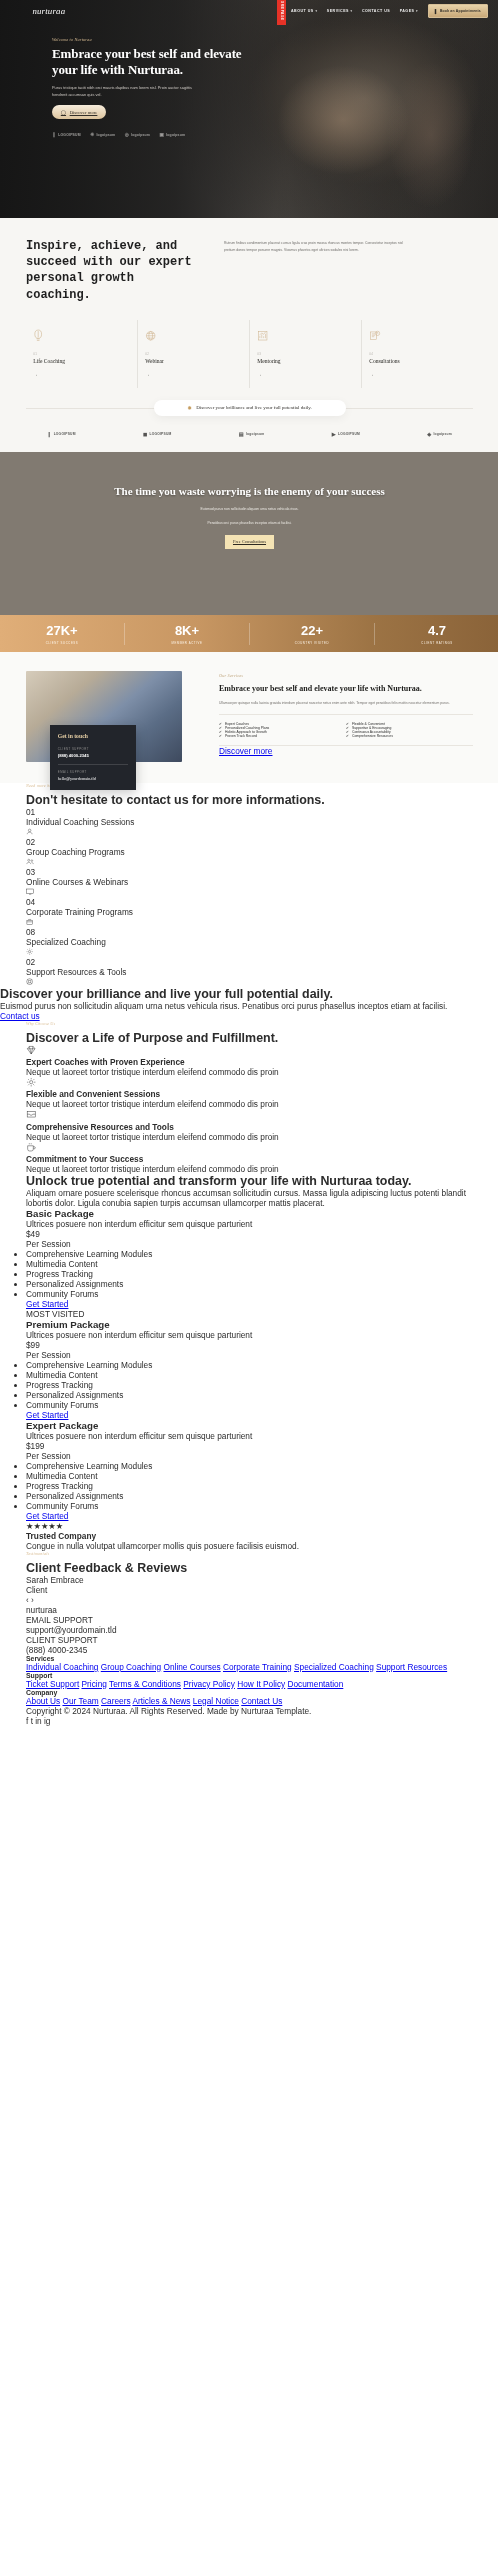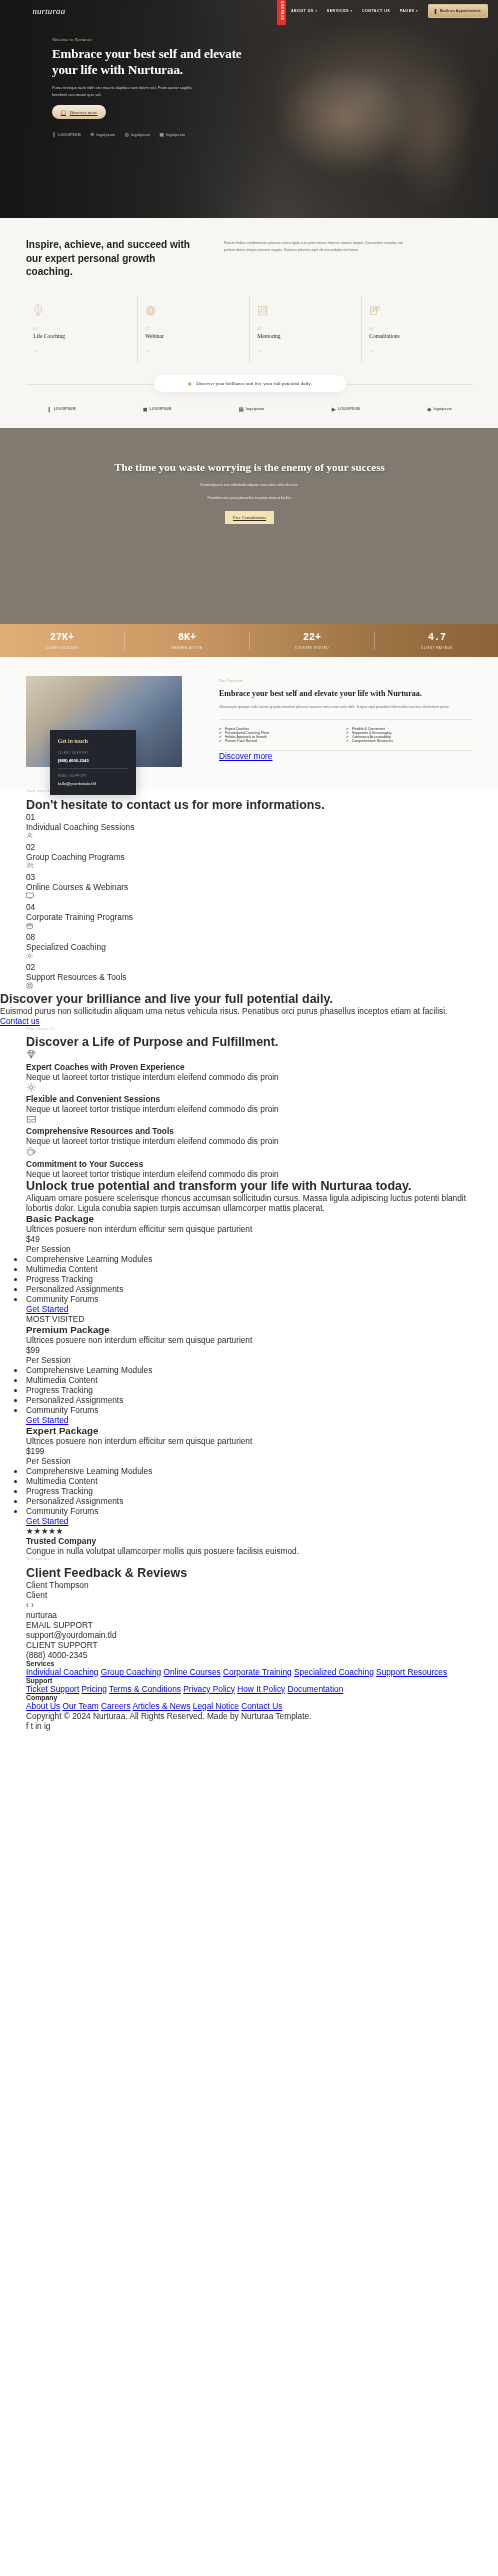--- a/index.html
+++ b/index.html
@@ -71,21 +71,21 @@
     position:relative;z-index:4;margin:13.5px 0 0 52px;display:flex;gap:9.4px;align-items:center;
     opacity:.62;
   }
   .hlogo{display:flex;align-items:center;gap:2.1px;color:#e8e6e3;font-size:3.4px;letter-spacing:0.2px;font-weight:700;}
   .hlogo .gl{font-size:4.7px;}
 
   
   .s-intro{background:#f7f6f3;padding:20px 0 12.5px;}
   .intro-top{display:flex;gap:26px;align-items:flex-start;}
   .intro-top h2{
-    font-family:Liberation Sans, sans-serif;font-size:10px;line-height:1.35;
+    font-family:Liberation Mono, monospace;font-size:12px;line-height:1.35;
     color:#1f1f1f;width:172px;
   }
   .intro-top p{font-size:3.4px;line-height:2.1;color:#6f6d6a;width:187px;padding-top:1.6px;}
   .svc4{display:flex;margin-top:17.7px;border-top:0;}
   .svc4 .cell{flex:1;padding:8.3px 7.3px 11.4px;border-left:0.5px solid #e4e2dd;}
   .svc4 .cell:first-child{border-left:none;}
   .svc-ic{color:#c9ab80;margin-bottom:7.3px;}
   .svc-num{font-size:2.9px;color:#b8b5af;letter-spacing:0.3px;margin-bottom:2.1px;}
   .svc-name{font-family:"Liberation Serif",serif;font-size:5.5px;color:#24231f;margin-bottom:8.3px;}
   .svc-arrow{font-size:4.7px;color:#3b3a36;}
@@ -99,21 +99,21 @@
   }
   .pill .badge{color:#c59c5e;font-size:5.7px;}
   .pill span.t{font-family:"Liberation Serif",serif;font-size:5px;color:#33312d;}
 
   .brandrow{display:flex;justify-content:space-between;align-items:center;padding:14.6px 21px 3.1px;}
   .brand{display:flex;align-items:center;gap:2.1px;color:#3a3a38;font-size:3.3px;font-weight:700;letter-spacing:0.2px;opacity:.85;}
   .brand .gl{font-size:5.2px;}
 
   
   .quote{
-    position:relative;width:499px;height:196px;overflow:hidden;
+    position:relative;width:499px;height:163px;overflow:hidden;
     background:
       radial-gradient(ellipse 104px 135px at 78px 88px,#c08a55 0%,#8d6440 40%,transparent 72%),
       radial-gradient(ellipse 99px 130px at 421px 88px,#9a6b47 0%,#6e4c33 42%,transparent 72%),
       linear-gradient(180deg,#cfc9c0 0%,#b9b2a8 35%,#a79e93 70%,#8d8removed 100%);
     background-color:#b3aba0;
   }
   .quote:after{content:"";position:absolute;inset:0;background:rgba(60,55,48,.42);}
   .quote-inner{position:relative;z-index:3;text-align:center;padding-top:32px;}
   .quote h2{
     font-family:"Liberation Serif",serif;color:#fff;font-size:11px;line-height:1.45;
@@ -125,21 +125,21 @@
     font-family:"Liberation Serif",serif;font-size:4.4px;padding:4.2px 8.3px;
   }
 
   
   .stats{
     display:flex;background:linear-gradient(90deg,#e0ae78 0%,#c79662 40%,#9c7344 75%,#8a6339 100%);
     padding:7.8px 0 7.3px;
   }
   .stat{flex:1;text-align:center;border-left:0.5px solid rgba(255,255,255,.28);}
   .stat:first-child{border-left:none;}
-  .stat .v{font-family:Liberation Mono, monospace;color:#fff;font-size:10px;font-weight:700;}
+  .stat .v{font-family:Liberation Sans, sans-serif;color:#fff;font-size:13px;font-weight:700;}
   .stat .l{color:#fdf4e8;font-size:2.8px;letter-spacing:0.6px;margin-top:3.1px;}
 
   
   .s-about{background:#fafaf8;padding:18.7px 0 21px;}
   .about{display:flex;gap:21px;align-items:flex-start;}
   .about-media{position:relative;width:172px;flex:0 0 172px;}
   .ph{
     width:156px;height:91px;border-radius:1px;
     background:
       radial-gradient(ellipse 42px 36px at 36px 47px,#3f5f8c 0%,#2d4straight 50%,transparent 70%),
@@ -742,21 +742,21 @@
         <p>Congue in nulla volutpat ullamcorper mollis quis posuere facilisis euismod.</p>
       </div>
     </div>
     <div class="test-txt">
       <div class="eyebrow">Testimonials</div>
       <h2>Client Feedback &amp; Reviews</h2>
       <div class="tbox">
         <div class="tauth">
           <div class="av"></div>
           <div>
-            <div class="nm">Client Thompson</div>
+            <div class="nm">Sarah Embrace</div>
             <div class="rl">Client</div>
           </div>
         </div>
         <div class="tnav">
           <span>‹</span>
           <span>›</span>
         </div>
       </div>
     </div>
   </div>

